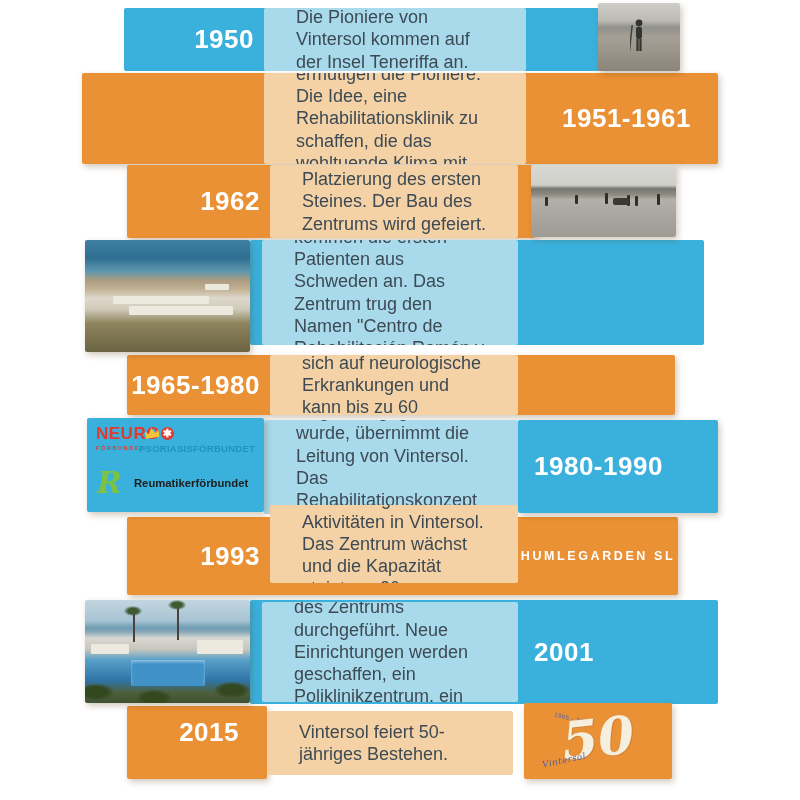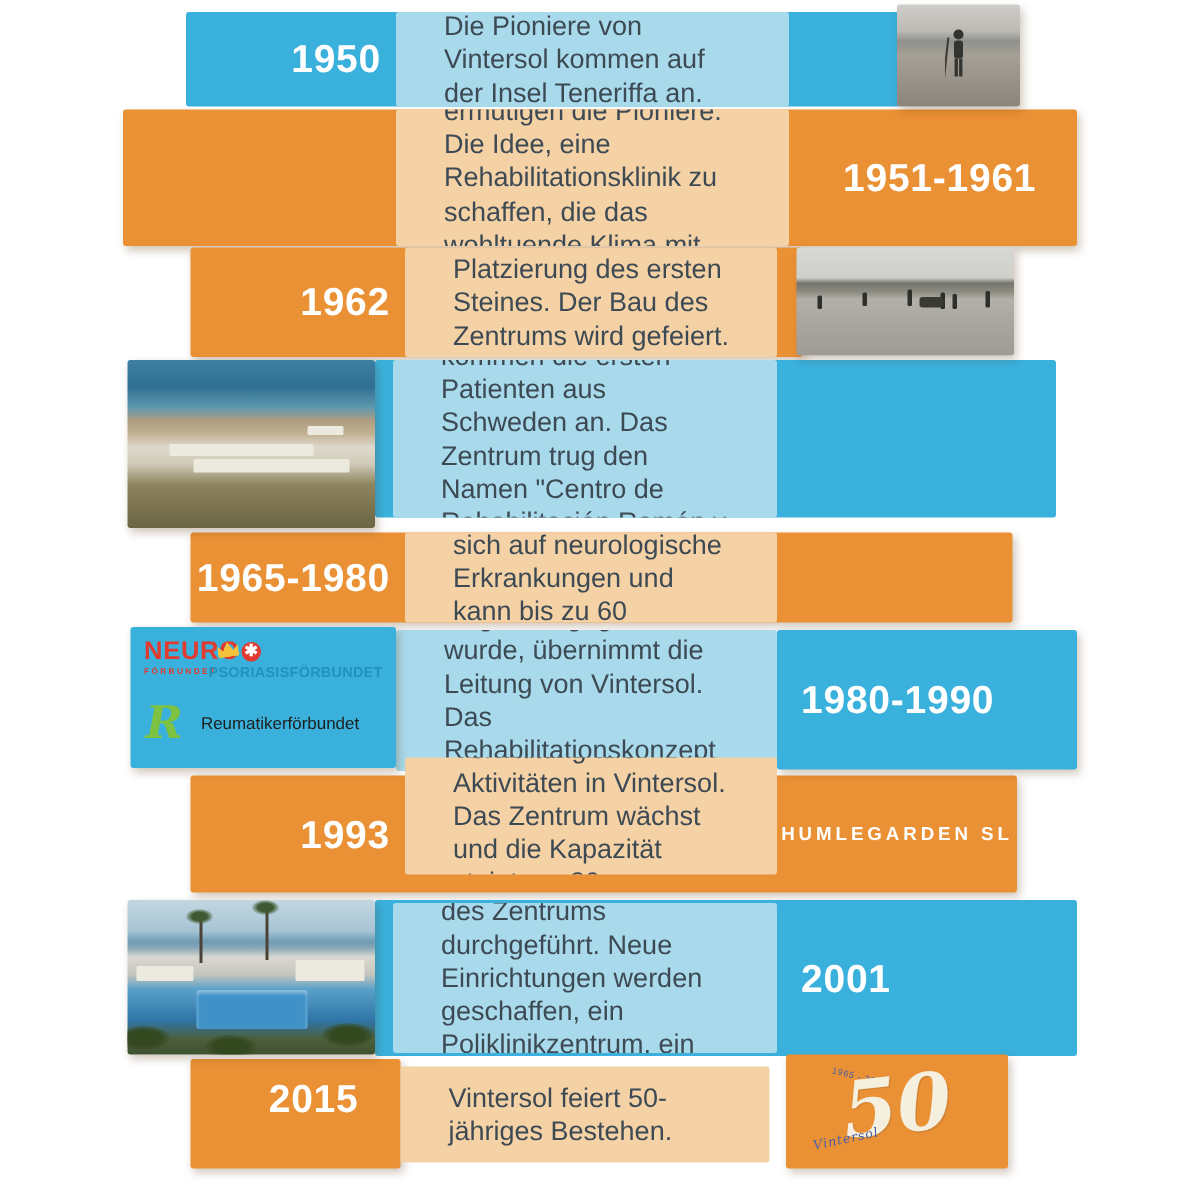--- a/index.html
+++ b/index.html
@@ -55,21 +55,21 @@
   .neuro-sub{font-size:5.5px;letter-spacing:1.6px;font-weight:bold;margin-top:1px;}
   .logo-pso{position:absolute;left:52px;top:10px;}
   .crown{width:14px;height:10px;background:var(--crown_yellow);margin-left:6px;
          clip-path:polygon(0 100%,0 22%,26% 58%,50% 0,74% 58%,100% 22%,100% 100%);
          transform:rotate(-8deg);}
   .pso-label{color:var(--pso_teal);font-weight:bold;font-size:9.6px;
              letter-spacing:.2px;}
   .logo-reuma{position:absolute;left:10px;top:50px;display:flex;align-items:center;}
   .reuma-r{font-family:"DejaVu Serif",serif;font-style:italic;font-weight:bold;
            color:var(--reuma_green);font-size:30px;line-height:30px;}
-  .reuma-label{color:var(--reuma_text);font-weight:normal;font-size:11.3px;
+  .reuma-label{color:var(--reuma_text);font-weight:bold;font-size:11.3px;
                margin-left:12px;}
   
   .anniv-50{position:absolute;left:38px;top:0px;font-family:"DejaVu Serif",serif;
             font-style:italic;font-weight:bold;font-size:52px;line-height:70px;
             color:var(--anniv_cream);transform:rotate(-6deg);
             text-shadow:1px 1px 0 rgba(180,120,50,.45);}
   .anniv-years{position:absolute;left:30px;top:13px;font-size:6px;
                color:var(--anniv_blue);transform:rotate(14deg);letter-spacing:.5px;}
   .anniv-brand{position:absolute;left:18px;top:52px;font-family:"DejaVu Serif",serif;
                font-style:italic;font-size:8.5px;color:var(--anniv_blue);

